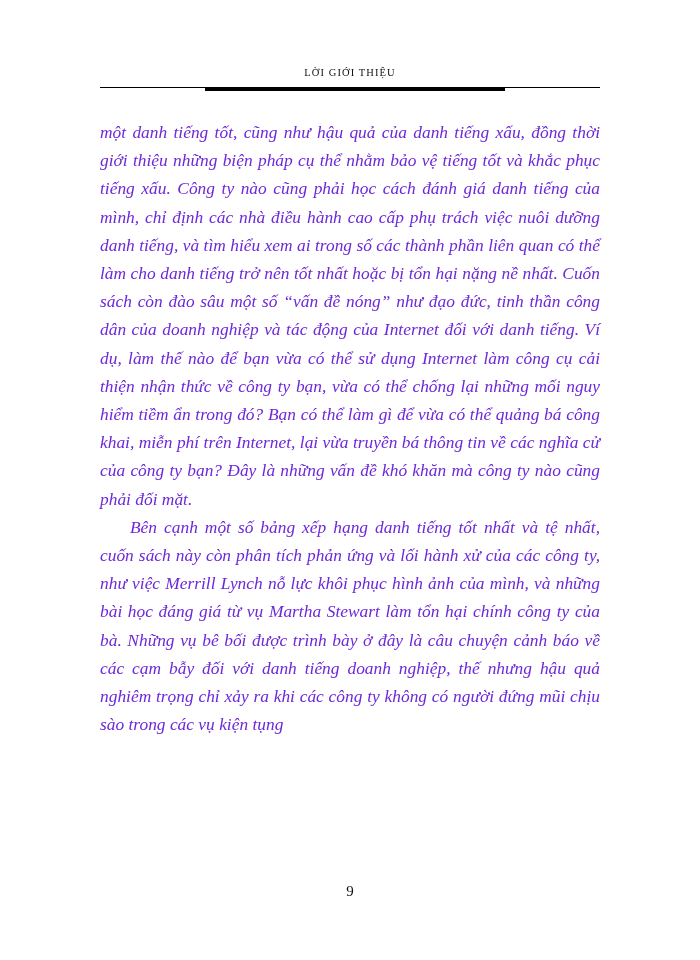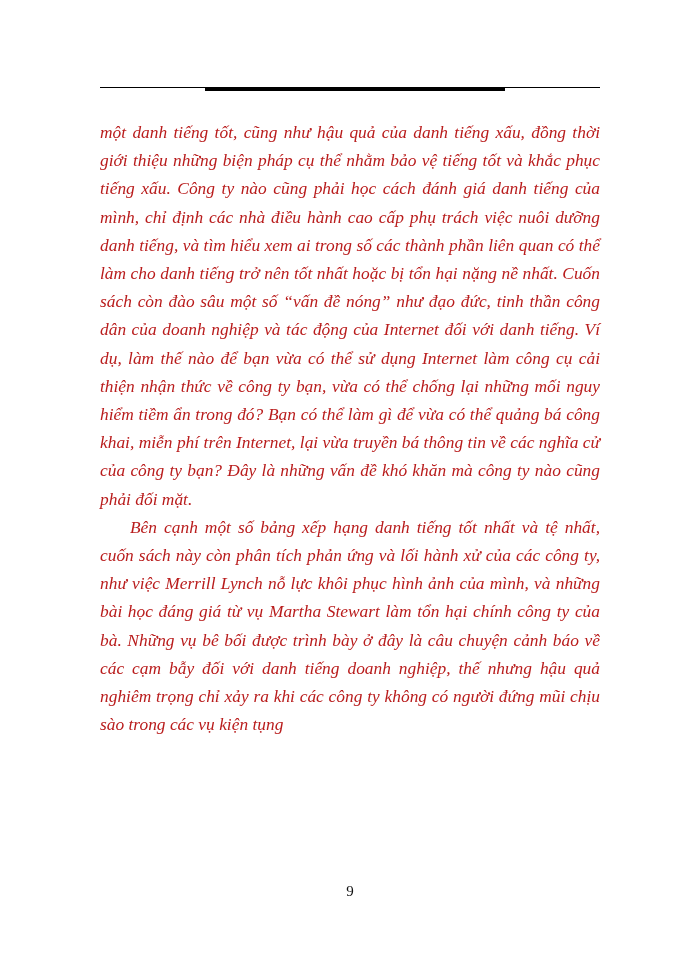--- a/index.html
+++ b/index.html
@@ -75,21 +75,21 @@
     top: 118px;
     width: 500px;
   }
   .para {
     margin: 0;
     font-style: italic;
     font-size: 17.4px;
     line-height: 28.2px;
     text-align: justify;
     text-justify: inter-word;
-    color: #b91c1c;
+    color: #6d28d9;
     hyphens: none;
   }
   .para + .para {
     text-indent: 30px;
   }
 
   
   .folio {
     position: absolute;
     left: 100px;
@@ -102,20 +102,23 @@
     font-style: normal;
     font-size: 15px;
     color: #111111;
   }
 </style>
 </head>
 <body>
 
 <div class="page">
 
+  <div class="running-head">
+    <span class="running-head-text">LỜI GIỚI THIỆU</span>
+  </div>
 
   <div class="header-rule">
     <div class="thin"></div>
     <div class="thick"></div>
   </div>
 
   <div class="body-block">
     <p class="para">một danh tiếng tốt, cũng như hậu quả của danh tiếng xấu, đồng thời giới thiệu những biện pháp cụ thể nhằm bảo vệ tiếng tốt và khắc phục tiếng xấu. Công ty nào cũng phải học cách đánh giá danh tiếng của mình, chỉ định các nhà điều hành cao cấp phụ trách việc nuôi dưỡng danh tiếng, và tìm hiểu xem ai trong số các thành phần liên quan có thể làm cho danh tiếng trở nên tốt nhất hoặc bị tổn hại nặng nề nhất. Cuốn sách còn đào sâu một số “vấn đề nóng” như đạo đức, tinh thần công dân của doanh nghiệp và tác động của Internet đối với danh tiếng. Ví dụ, làm thế nào để bạn vừa có thể sử dụng Internet làm công cụ cải thiện nhận thức về công ty bạn, vừa có thể chống lại những mối nguy hiểm tiềm ẩn trong đó? Bạn có thể làm gì để vừa có thể quảng bá công khai, miễn phí trên Internet, lại vừa truyền bá thông tin về các nghĩa cử của công ty bạn? Đây là những vấn đề khó khăn mà công ty nào cũng phải đối mặt.</p>
     <p class="para">Bên cạnh một số bảng xếp hạng danh tiếng tốt nhất và tệ nhất, cuốn sách này còn phân tích phản ứng và lối hành xử của các công ty, như việc Merrill Lynch nỗ lực khôi phục hình ảnh của mình, và những bài học đáng giá từ vụ Martha Stewart làm tổn hại chính công ty của bà. Những vụ bê bối được trình bày ở đây là câu chuyện cảnh báo về các cạm bẫy đối với danh tiếng doanh nghiệp, thế nhưng hậu quả nghiêm trọng chỉ xảy ra khi các công ty không có người đứng mũi chịu sào trong các vụ kiện tụng</p>
   </div>

